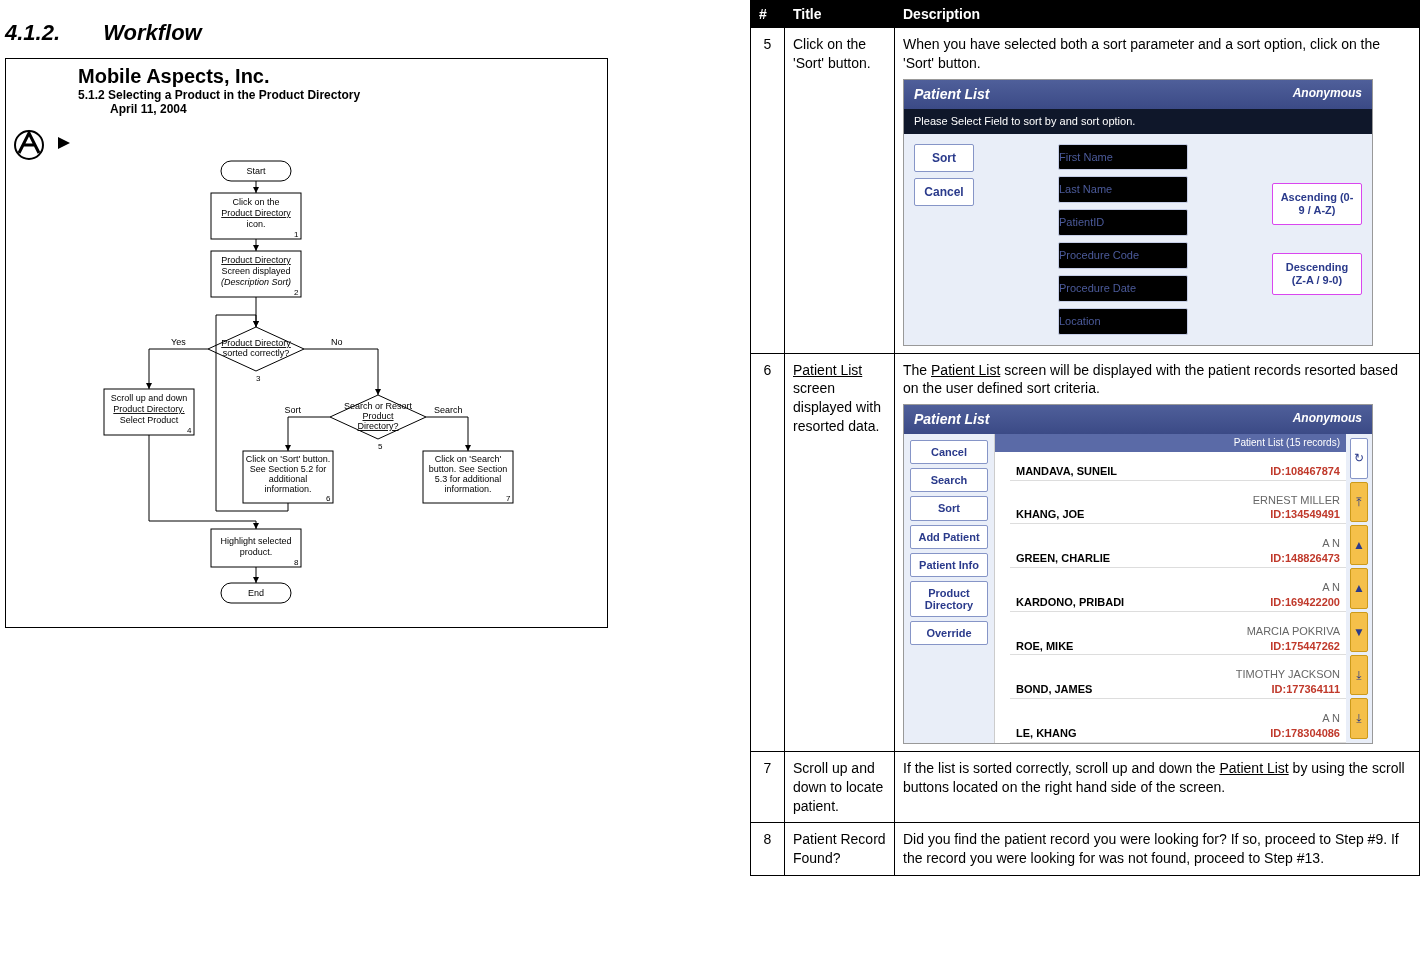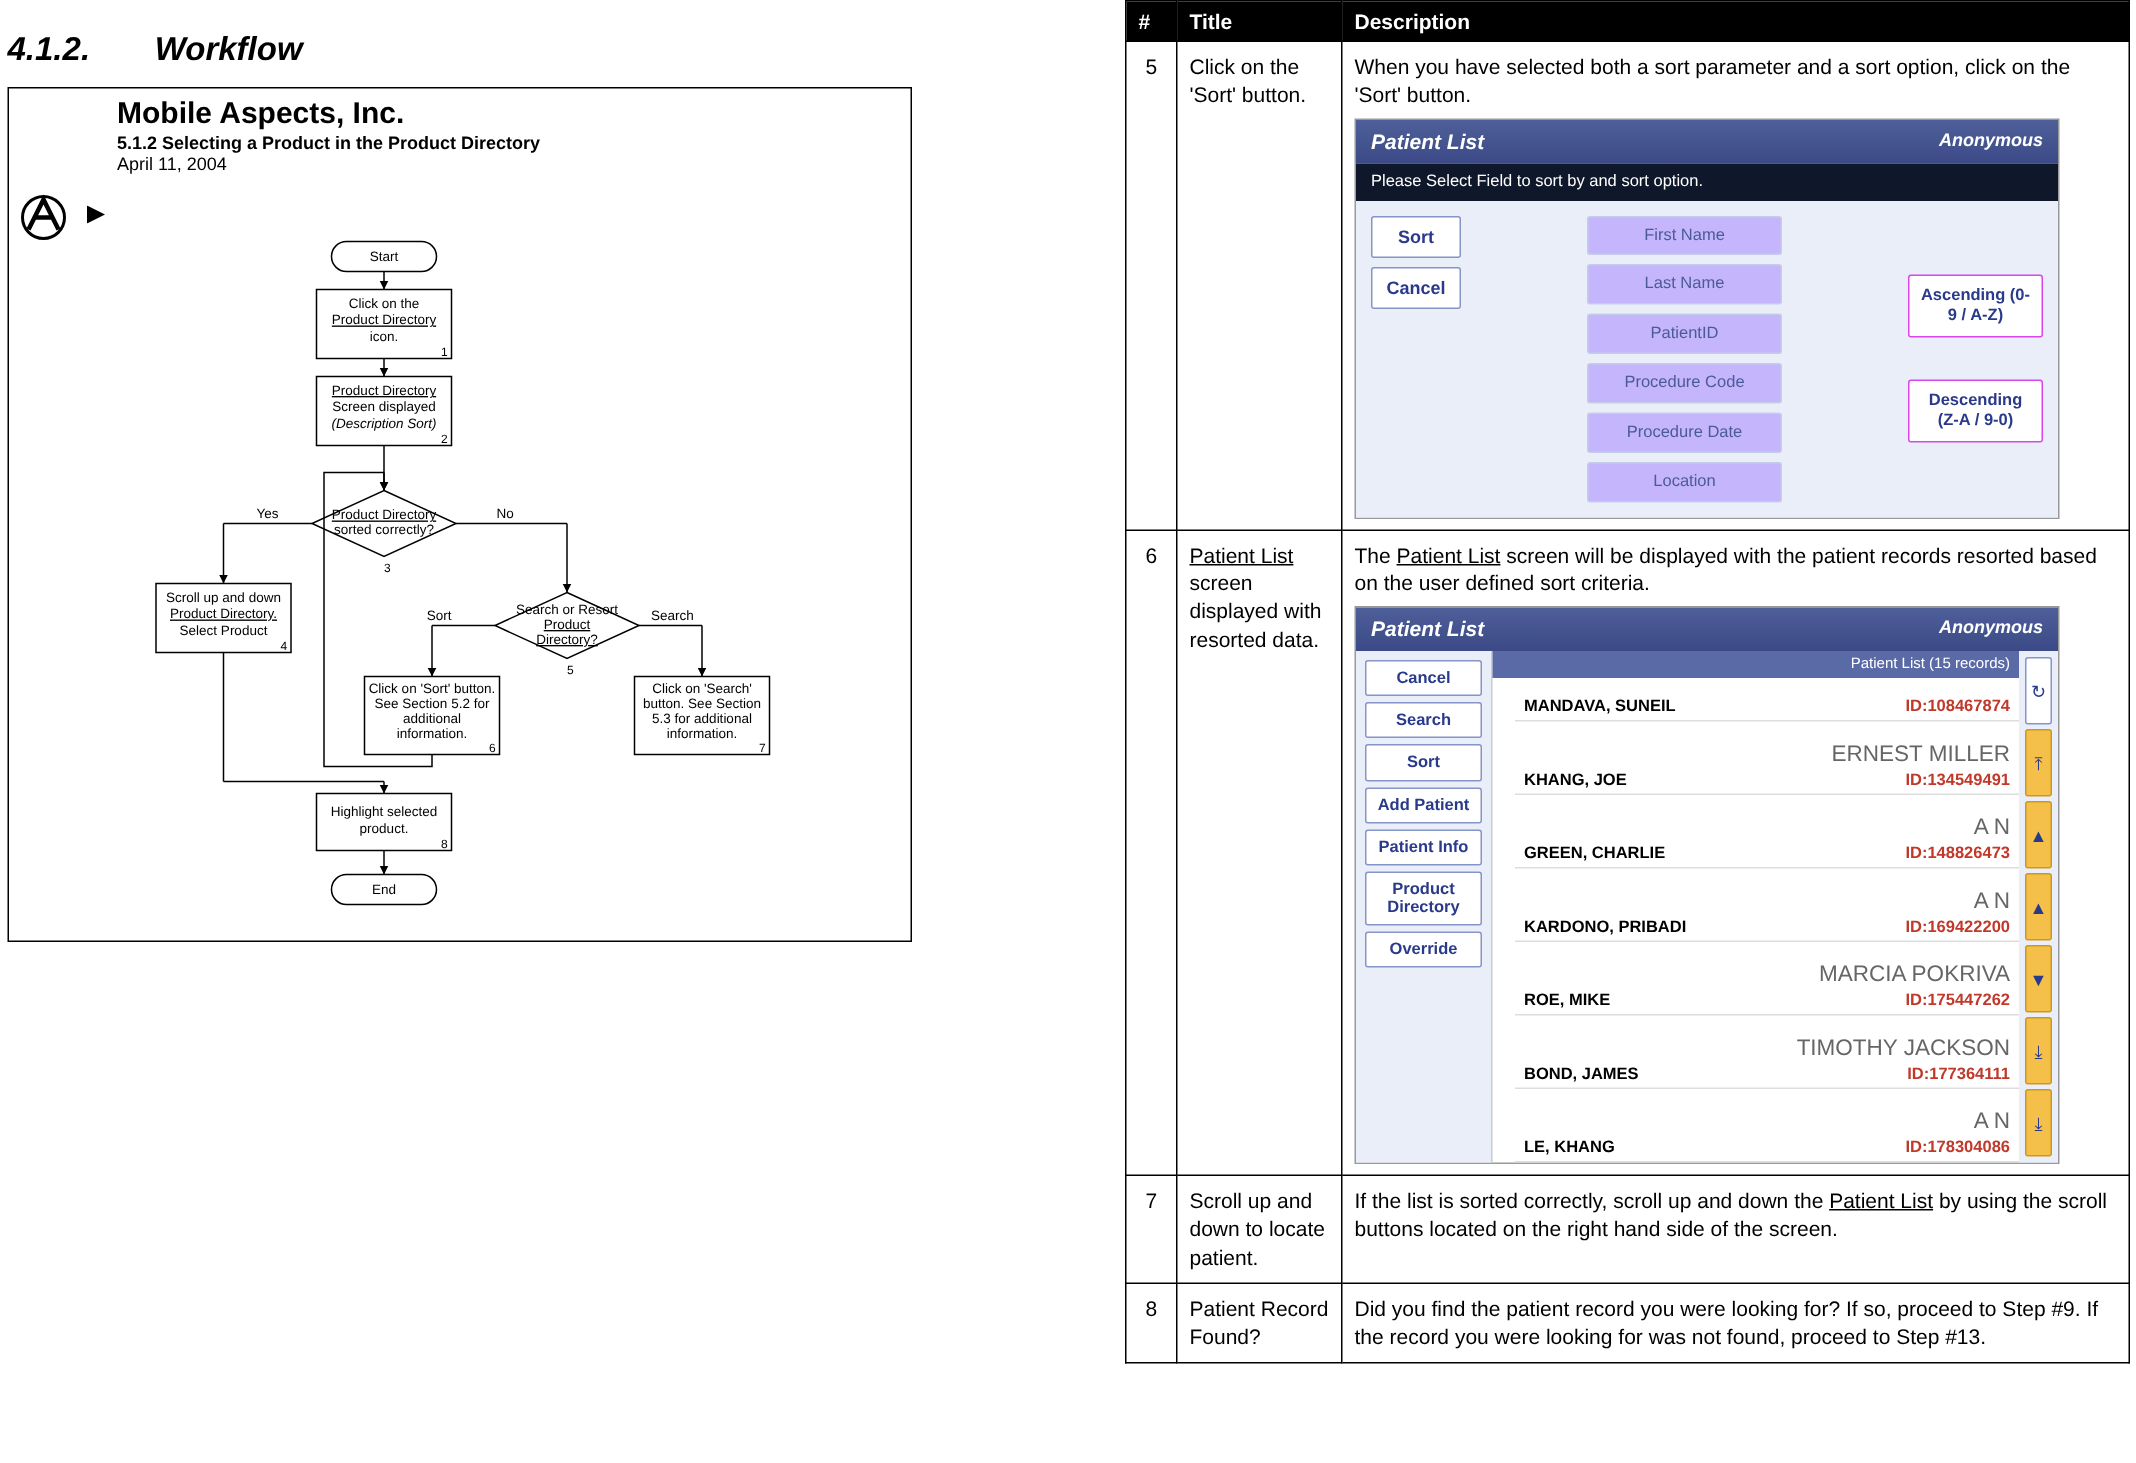--- a/index.html
+++ b/index.html
@@ -8,21 +8,21 @@
   .left { position:absolute; left:5px; top:10px; width:720px; }
   .right { position:absolute; left:750px; top:0; width:670px; }
 
   .heading { font-size:22px; font-weight:bold; font-style:italic; margin:10px 0 12px 0; }
   .heading .num { display:inline-block; width:92px; }
 
   .flow-box { border:1px solid #000; width:603px; height:570px; position:relative; margin-left:0; }
   .flow-head { padding:6px 8px 2px 72px; }
   .flow-title { font-weight:bold; font-size:20px; }
   .flow-sub1 { font-weight:bold; font-size:12px; }
-  .flow-sub2 { font-weight:normal; font-size:12px; }
+  .flow-sub2 { font-weight:bold; font-size:12px;margin-left:32px; }
 
   .logo { position:absolute; left:3px; top:66px; }
   .arrowhead-r { position:absolute; left:52px; top:78px; }
 
   svg text { font-family: Arial, sans-serif; }
 
   
   table.steps { border-collapse:collapse; width:100%; }
   table.steps th { background:#000; color:#fff; font-size:14px; text-align:left; padding:5px 8px; border:1px solid #000; }
   table.steps td { border:1px solid #000; padding:7px 8px; font-size:14px; vertical-align:top; line-height:1.35; }
@@ -31,37 +31,37 @@
   .ul { text-decoration:underline; }
 
   
   .shot { border:1px solid #999; width:470px; background:#fff; margin-top:6px; font-family:Arial,sans-serif; }
   .shot-head { background:#5766a1; background:linear-gradient(#4f5f9a,#3b4a86); color:#fff; font-weight:bold; font-style:italic; padding:5px 10px; display:flex; justify-content:space-between; }
   .shot-sub { background:#0f172a; color:#fff; font-size:11px; padding:5px 10px; }
   .shot-body { background:#e9eef8; padding:10px; display:flex; gap:10px; min-height:210px; }
   .shot-col-btn { display:flex; flex-direction:column; gap:6px; }
   .sbtn { background:#fff; border:1px solid #8695c7; border-radius:2px; color:#2a3a8b; font-size:12px; font-weight:bold; text-align:center; padding:5px 8px; min-width:60px; }
   .sort-options { flex:1; display:flex; flex-direction:column; align-items:center; gap:6px; }
-  .opt { background:#c4b5fd; border:1px solid #c5cde6; color:#4b5a9a; font-size:11px; padding:5px 0; width:130px; text-align:center; border-radius:2px; }
+  .opt { background:#000000; border:1px solid #c5cde6; color:#4b5a9a; font-size:11px; padding:5px 0; width:130px; border-radius:2px; }
   .dircol { display:flex; flex-direction:column; gap:28px; justify-content:center; }
   .dirbtn { background:#fff; border:1px solid #d946ef; color:#2a3a8b; font-size:11px; font-weight:bold; text-align:center; padding:7px 6px; width:90px; border-radius:2px; line-height:1.2; }
 
   
   .shot2 { border:1px solid #999; width:470px; background:#fff; margin-top:6px; font-family:Arial,sans-serif; }
   .pl-body { display:flex; }
   .pl-left { width:90px; background:#e9eef8; padding:6px; display:flex; flex-direction:column; gap:4px; }
   .pbtn { background:#fff; border:1px solid #8695c7; color:#2a3a8b; font-size:11px; font-weight:bold; text-align:center; padding:5px 2px; border-radius:2px; line-height:1.1; }
   .pl-main { flex:1; border-left:1px solid #ccc; }
   .pl-top { background:#5a6aa7; color:#fff; font-size:10px; text-align:right; padding:2px 6px; }
   .pl-rows { }
   .pl-row { border-bottom:1px solid #ddd; padding:12px 6px 1px 6px; display:flex; flex-direction:column; font-size:11px;margin-left:15px; }
   .pl-row .r1 { display:flex; justify-content:space-between; }
   .pl-row .name { color:#000; font-weight:bold; }
   .pl-row .id { color:#c0392b; font-weight:bold; }
-  .pl-row .extra { color:#666; font-size:15px; text-align:right; }
+  .pl-row .extra { color:#666; font-size:11px; text-align:right; }
   .pl-scroll { width:26px; background:#e9eef8; display:flex; flex-direction:column; gap:3px; padding:4px; }
   .sarrow { background:#f5c04a; border:1px solid #cc9a1a; color:#2a3a8b; text-align:center; font-size:12px; padding:2px 0; border-radius:2px; flex:1; display:flex; align-items:center; justify-content:center; }
   .sarrow.refresh { background:#fff; border:1px solid #8695c7; }
 </style>
 </head>
 <body>
 
 <div class="page">
 
   <div class="left">

